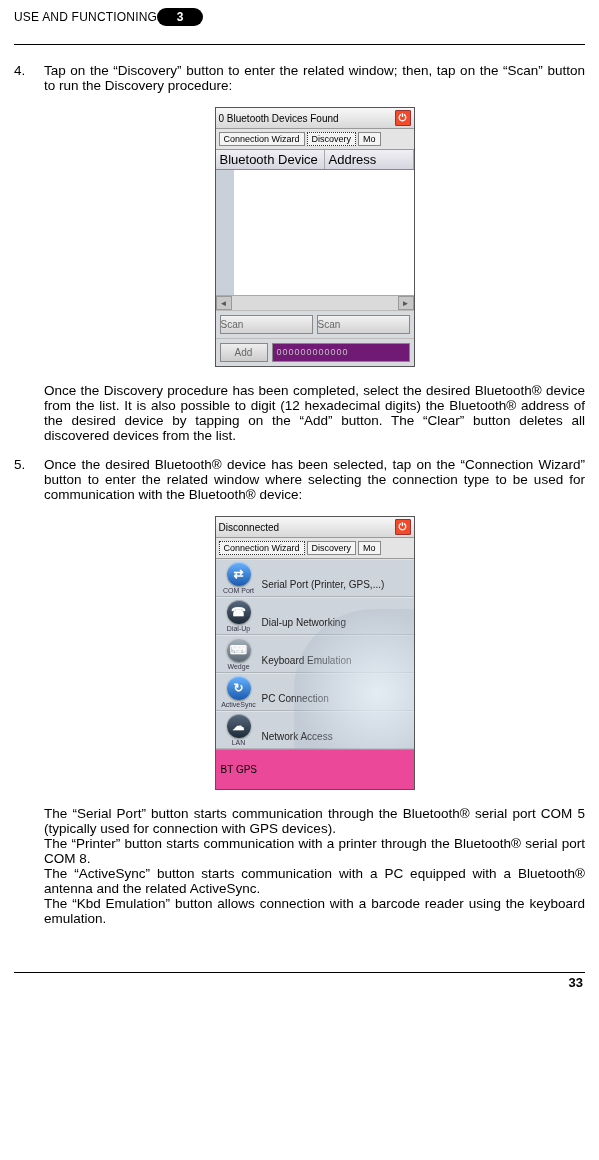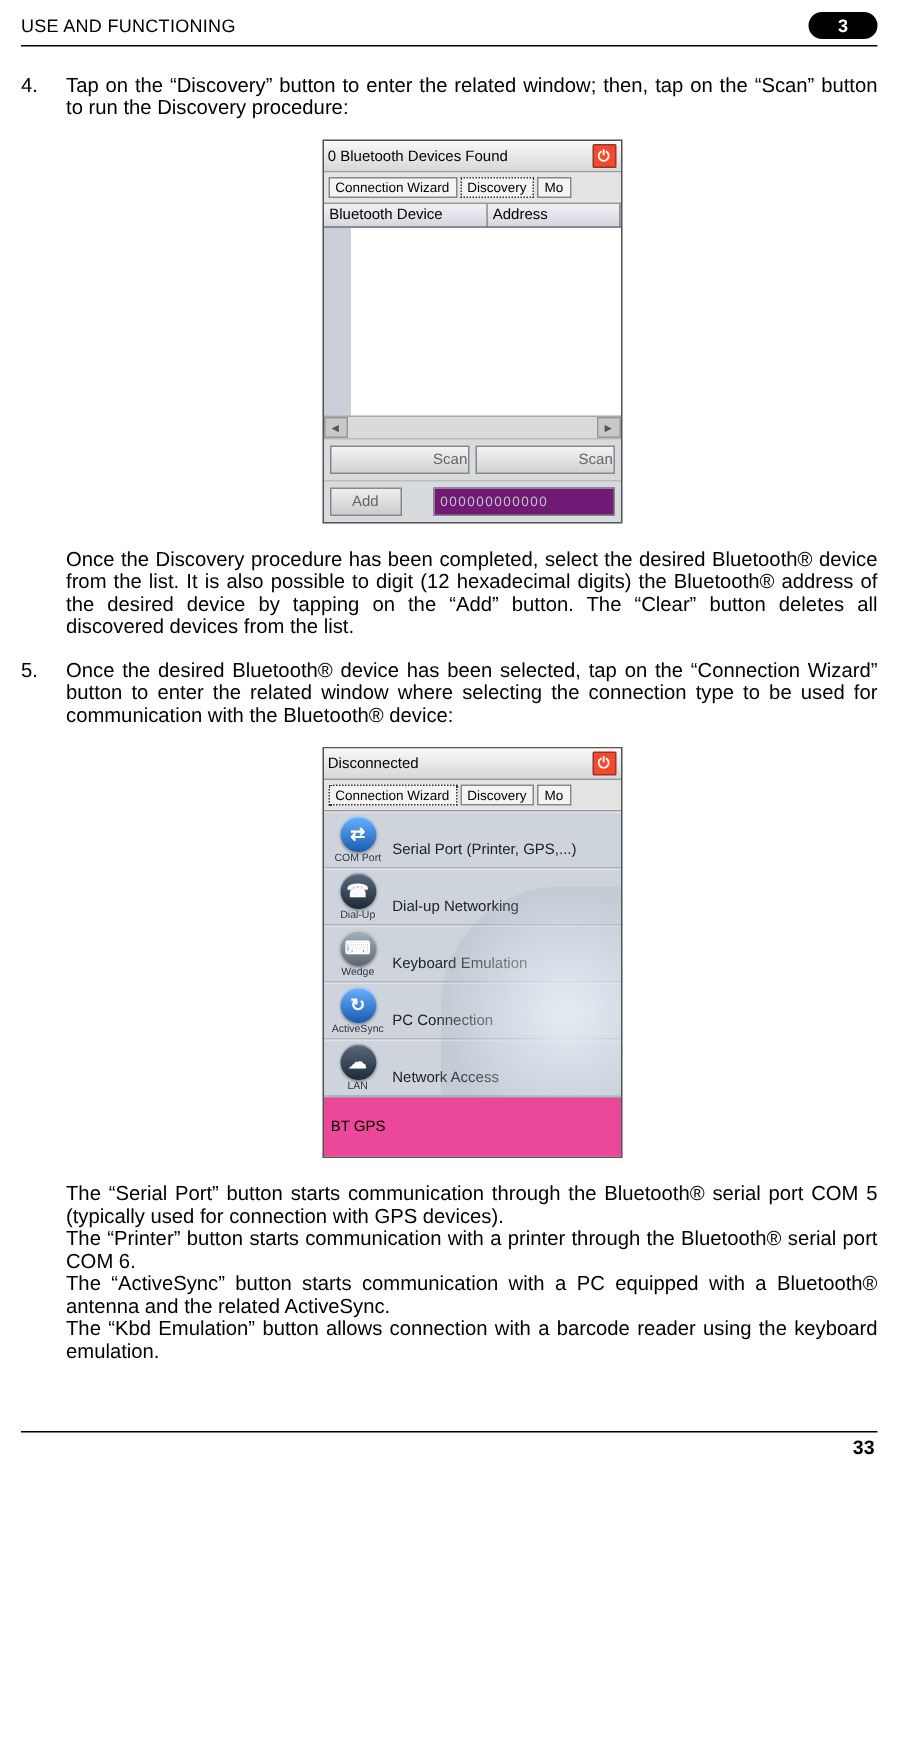--- a/index.html
+++ b/index.html
@@ -11,22 +11,22 @@
     width: 599px;
     background: #fff;
   }
   .page {
     padding: 8px 14px 10px 14px;
     box-sizing: border-box;
   }
   .header-row {
     display: flex;
     align-items: center;
-    justify-content: space-between;
-    margin-bottom: 4px;
+    justify-content: flex-start;
+    margin-bottom: 18px;
   }
   .header-title {
     font-size: 12px;
     letter-spacing: 0.2px;
   }
   .page-pill {
     background: #000;
     color: #fff;
     font-weight: bold;
     font-size: 12px;
@@ -101,21 +101,21 @@
   }
   .f1-tab {
     background:#f4f4f4;
     border:1px solid #888;
     padding:1px 4px;
     white-space:nowrap;
   }
   .f1-tab.active { border:1px dotted #333; }
   .f1-cols {
     display:flex;
-    font-size:10px;
+    font-size:13px;
     background:#000000;
     border-bottom:1px solid #888;
   }
   .f1-cols div{
     padding:2px 4px;
     border-right:1px solid #aaa;
     background:linear-gradient(#f0f0f4,#d6d6e0);
   }
   .f1-cols div:first-child{ width:100px; }
   .f1-cols div:last-child{ flex:1; }
@@ -140,25 +140,25 @@
   }
   .f1-btn-row{
     display:flex;padding:4px;gap:4px;border-top:1px solid #bbb;
     background:#d8dbde;
   }
   .f1-btn{
     flex:1;
     background:linear-gradient(#f2f2f2,#d2d2d2);
     border:1px solid #888;
     font-size:10px;
-    padding:3px 0;text-align:right;
+    padding:3px 0;text-align:left;
     color:#666;
   }
   .f1-add-row{
-    display:flex;padding:4px;gap:21px;border-top:1px solid #bbb;
+    display:flex;padding:4px;gap:4px;border-top:1px solid #bbb;
     background:#d8dbde;
   }
   .f1-add-btn{
     width:46px;
     background:linear-gradient(#eee,#ccc);
     border:1px solid #888;
     font-size:10px;padding:3px 0;text-align:center;color:#666;
   }
   .f1-add-field{
     flex:1;background:#701a75;border:1px solid #888;
@@ -343,21 +343,21 @@
                 <span class="f2-label">Network Access</span>
               </div>
 
             </div>
             <div class="f2-footer">BT GPS</div>
           </div>
         </div>
 
         <div class="after-img">
           <p>The “Serial Port” button starts communication through the Bluetooth® serial port COM 5 (typically used for connection with GPS devices).</p>
-          <p>The “Printer” button starts communication with a printer through the Bluetooth® serial port COM 6.</p>
+          <p>The “Printer” button starts communication with a printer through the Bluetooth® serial port COM 8.</p>
           <p>The “ActiveSync” button starts communication with a PC equipped with a Bluetooth® antenna and the related ActiveSync.</p>
           <p>The “Kbd Emulation” button allows connection with a barcode reader using the keyboard emulation.</p>
         </div>
       </div>
     </li>
 
   </ol>
 
   <hr class="footer-hr">
   <div class="footer-num">33</div>

